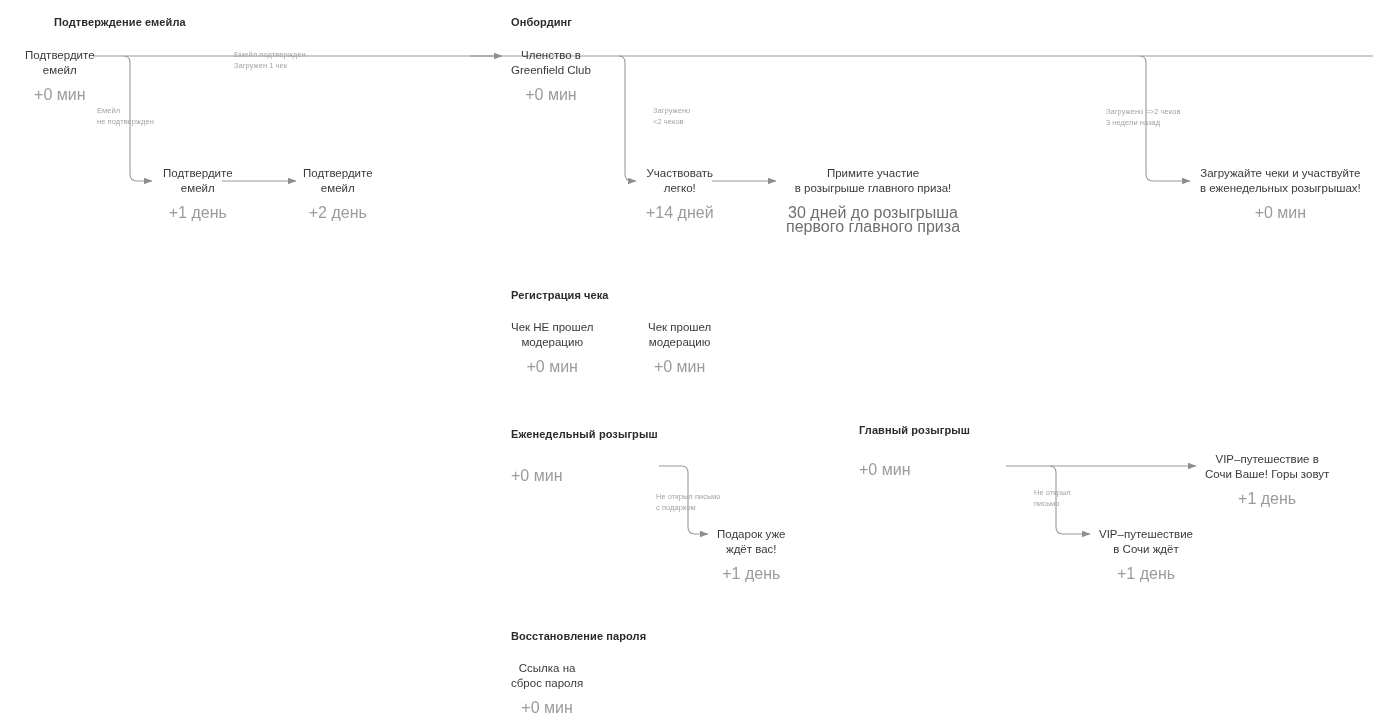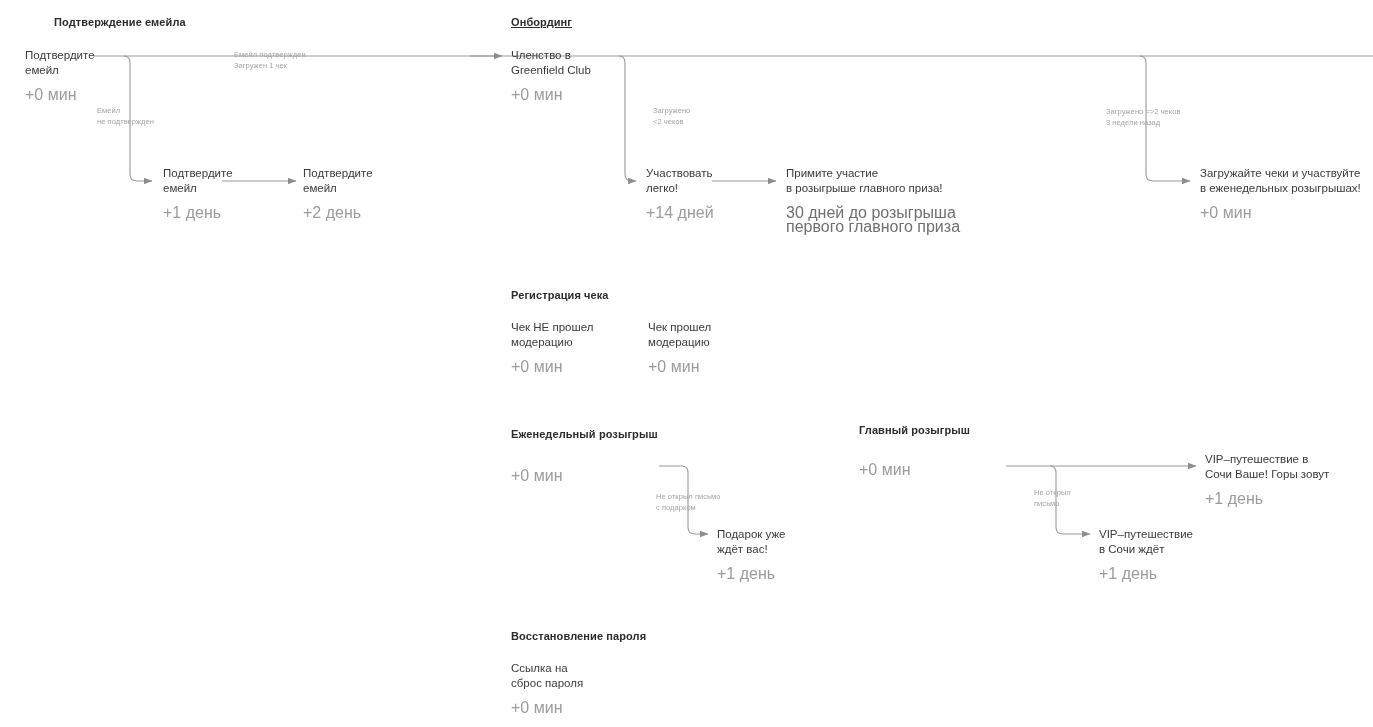--- a/index.html
+++ b/index.html
@@ -30,20 +30,21 @@
     position: absolute;
     font-size: 11px;
     font-weight: bold;
     color: #2b2b2b;
     letter-spacing: 0.1px;
     white-space: pre;
     line-height: 14px;
   }
   .node {
     position: absolute;
+    text-align: center;
   }
   .node-title {
     font-size: 11.5px;
     color: #3a3a3a;
     line-height: 14.5px;
     white-space: pre;
     margin: 0;
   }
   .node-meta {
     font-size: 16px;
@@ -93,21 +94,21 @@
       <path d="M1140,56 Q1146,56 1146,63 L1146,174 Q1146,181 1153,181 L1190,181" marker-end="url(#ah)"></path>
 
       <path d="M659,466 L682,466 Q688,466 688,473 L688,527 Q688,534 695,534 L708,534" marker-end="url(#ah)"></path>
 
       <path d="M1006,466 L1196,466" marker-end="url(#ah)"></path>
       <path d="M1050,466 Q1056,466 1056,473 L1056,527 Q1056,534 1063,534 L1090,534" marker-end="url(#ah)"></path>
     </g>
   </svg>
 
   <div class="section-title" style="left:33px; top:15px;padding-left:21px;">Подтверждение емейла</div>
-  <div class="section-title" style="left:511px; top:15px;text-decoration:underline;">Онбординг</div>
+  <div class="section-title" style="left:511px; top:15px;">Онбординг</div>
   <div class="section-title" style="left:511px; top:288px;">Регистрация чека</div>
   <div class="section-title" style="left:511px; top:427px;">Еженедельный розыгрыш</div>
   <div class="section-title" style="left:859px; top:423px;">Главный розыгрыш</div>
   <div class="section-title" style="left:511px; top:629px;">Восстановление пароля</div>
 
   <div class="node" style="left:25px; top:48px;">
     <div class="node-title">Подтвердите
 емейл</div>
     <div class="node-meta">+0 мин</div>
   </div>

